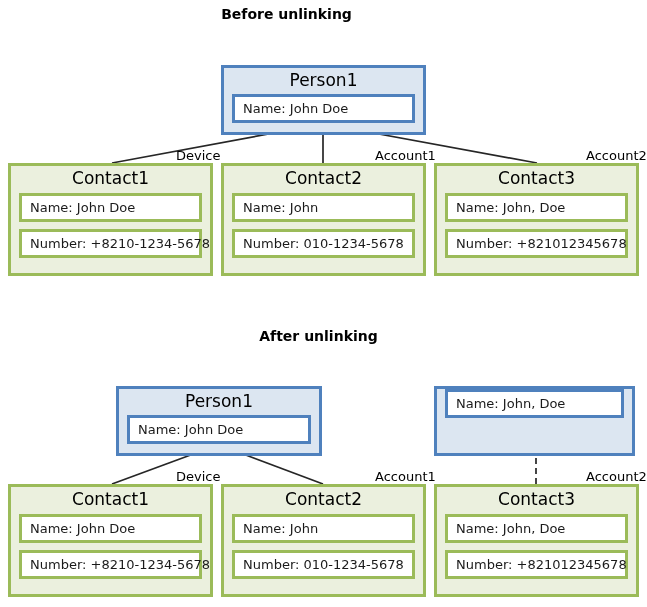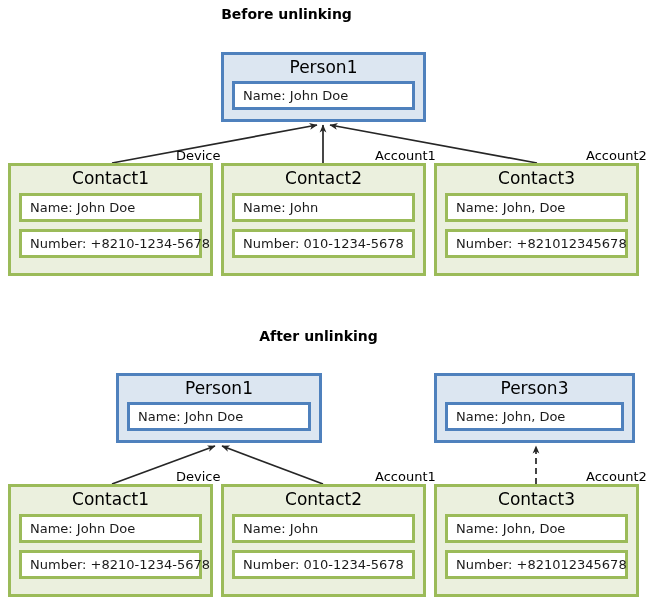--- a/index.html
+++ b/index.html
@@ -38,20 +38,21 @@
   }
   
   .person-box {
     position: absolute;
     box-sizing: border-box;
     background: #dce6f1;
     border: 3px solid #4f81bd;
     display: flex;
     flex-direction: column;
     align-items: stretch;
+    margin-top: 13px;
   }
   .person-title {
     text-align: center;
     font-size: 17px;
     color: #000000;
     padding: 3px 0 4px 0;
     line-height: 1.1;
   }
   .person-field {
     box-sizing: border-box;
@@ -152,21 +153,20 @@
   </div>
 
   <div class="section-title" style="top:328px;padding-left:32px;">After unlinking</div>
 
   <div class="person-box" style="left:116px; top:373px; width:206px; height:70px;">
     <div class="person-title">Person1</div>
     <div class="person-field">Name:  John Doe</div>
   </div>
 
   <div class="person-box" style="left:434px; top:373px; width:201px; height:70px;">
-    <div class="person-title">Person3</div>
     <div class="person-field">Name:  John, Doe</div>
   </div>
 
   <div class="edge-label" style="left:176px; top:469px;">Device</div>
   <div class="contact-box" style="left:8px; top:484px; width:205px; height:113px;">
     <div class="contact-title">Contact1</div>
     <div class="contact-field">Name:  John Doe</div>
     <div class="contact-field">Number:  +8210-1234-5678</div>
   </div>
 

